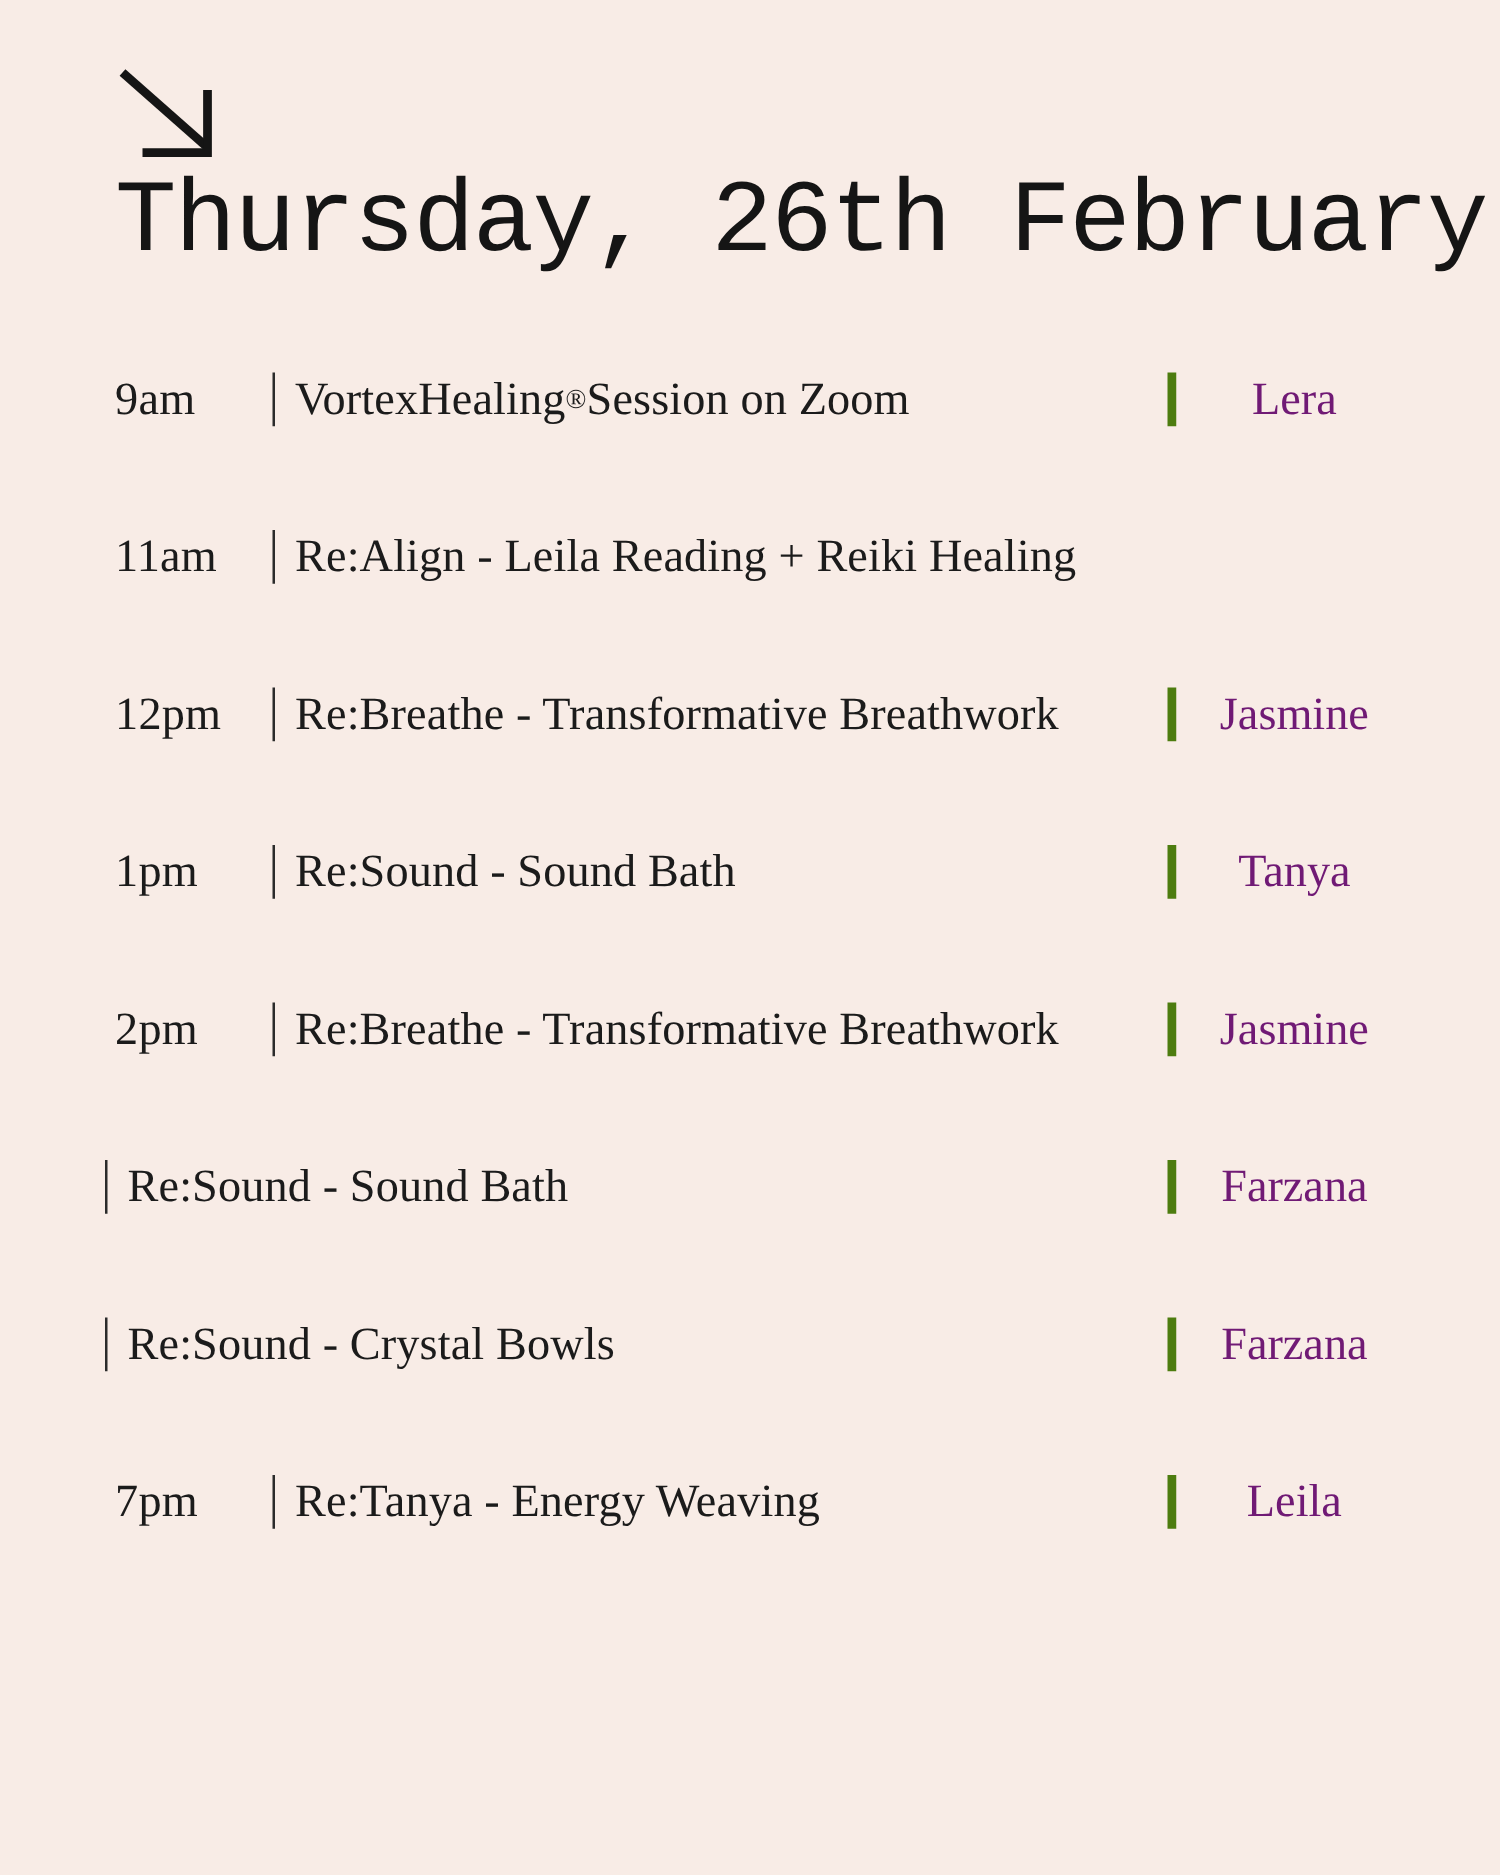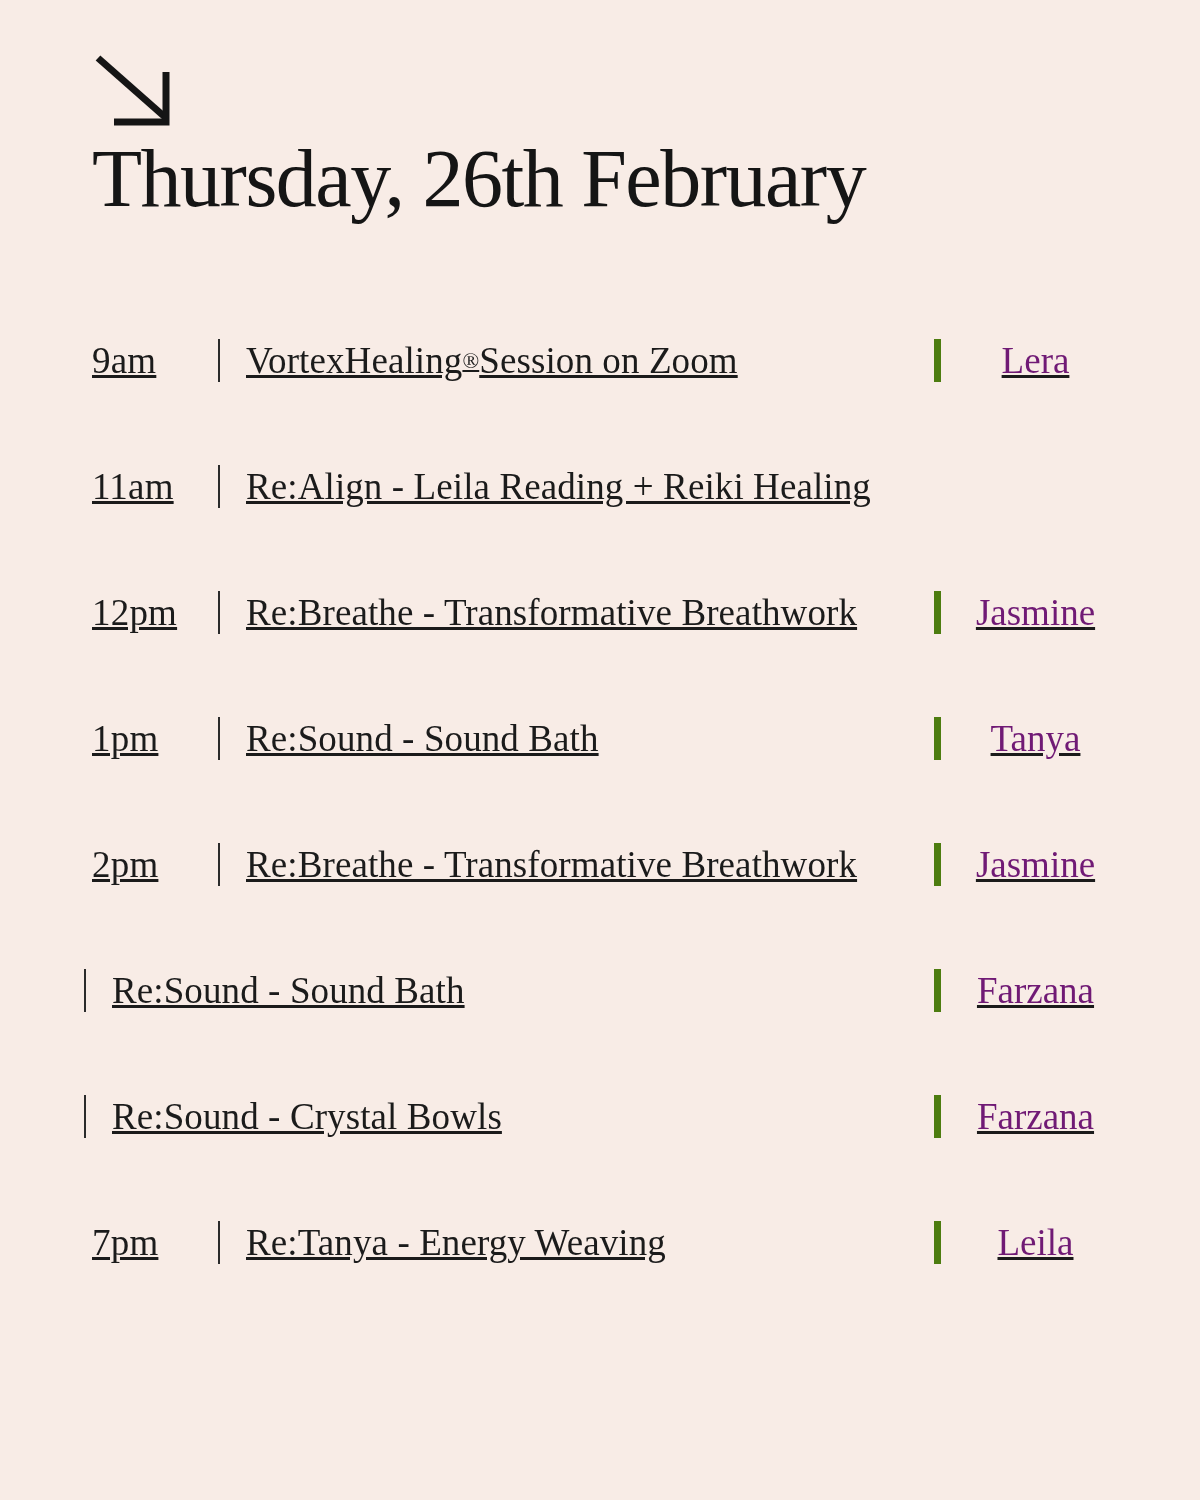--- a/index.html
+++ b/index.html
@@ -24,56 +24,55 @@
   .arrow-wrap {
     width: 90px;
     height: 80px;
     margin-left: 22px;
     margin-bottom: 4px;
   }
   .arrow-wrap svg {
     display: block;
   }
   .title {
-    font-family: Liberation Serif, serif;
+    font-family: Liberation Mono, monospace;
     font-weight: 400;
     font-size: 82px;
     letter-spacing: -1.5px;
     line-height: 1.05;
     margin: 0 0 34px 22px;
     color: #151515;
     white-space: nowrap;
   }
   .schedule {
     margin-left: 14px;
     margin-top: 10px;
   }
   .row {
     display: flex;
-    align-items: flex-end;
+    align-items: center;
     height: 126px;
-    text-decoration: underline;
   }
   .cell-time {
     width: 134px;
     flex: 0 0 134px;
     display: flex;
     align-items: center;
     justify-content: flex-start;
     padding-left: 8px;
     box-sizing: border-box;
     font-size: 37px;
     letter-spacing: 0.2px;
     color: #1b1b1b;
   }
   .cell-title {
     flex: 1 1 auto;
     display: flex;
     align-items: center;
-    padding-left: 26px;
+    padding-left: 16px;
     box-sizing: border-box;
     font-size: 37px;
     letter-spacing: 0.1px;
     color: #1b1b1b;
     border-left: 2px solid #2b2b2b;
   }
   .cell-person {
     width: 196px;
     flex: 0 0 196px;
     display: flex;

